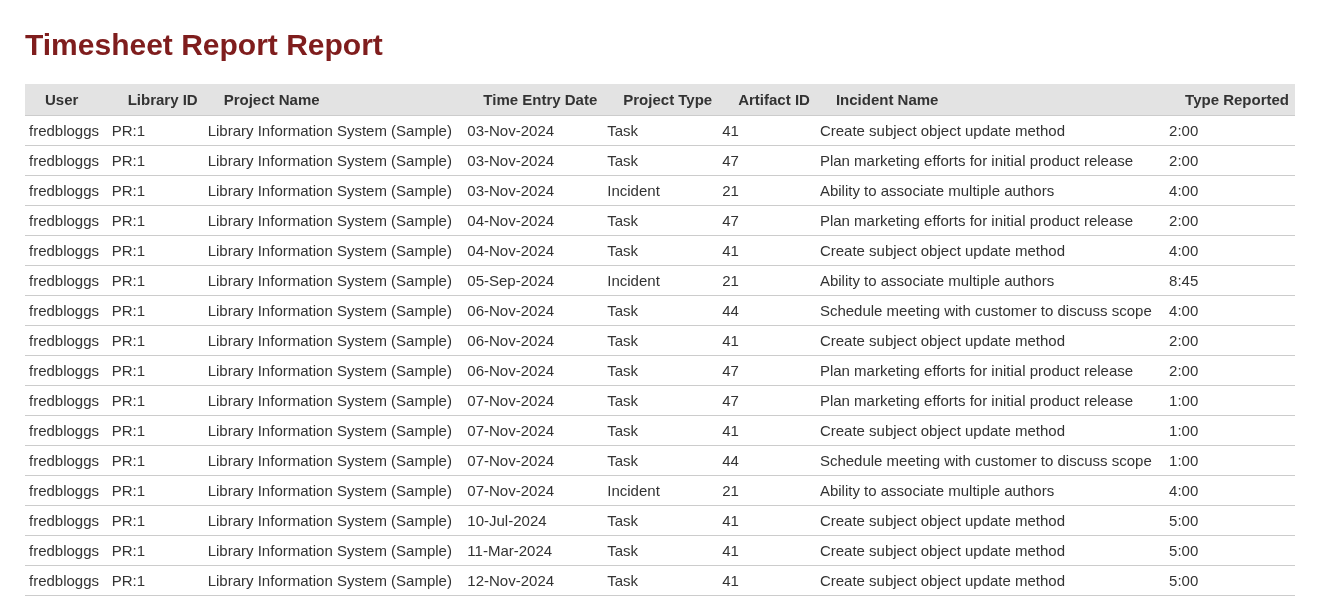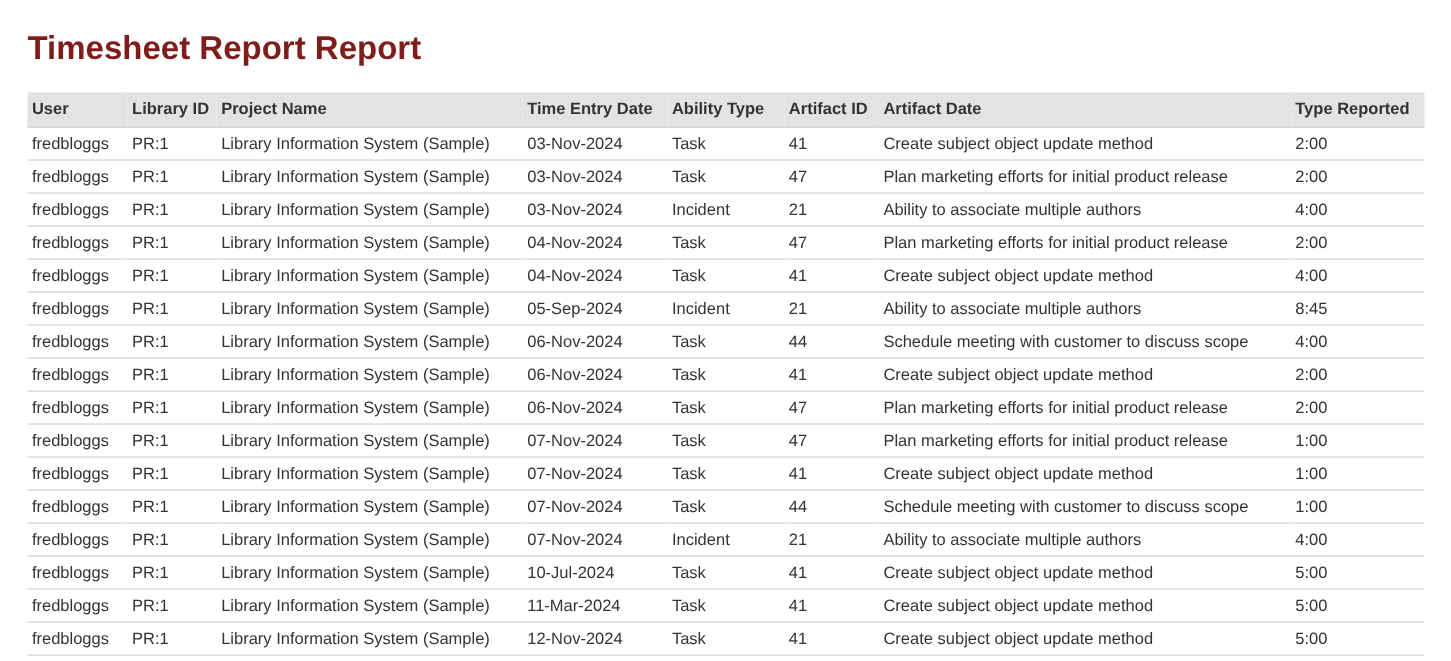--- a/index.html
+++ b/index.html
@@ -20,21 +20,21 @@
   table.report {
     border-collapse: collapse;
     width: 1270px;
     font-size: 15px;
   }
   table.report thead th {
     background: #e3e3e3;
     color: #333333;
     font-weight: bold;
     text-align: left;
-    padding: 7px 6px 7px 4px;
+    padding: 7px 6px 7px 20px;
     border-bottom: 1px solid #cccccc;
     white-space: nowrap;
   }
   table.report tbody td {
     padding: 6px 6px 6px 4px;
     border-bottom: 1px solid #cccccc;
     color: #333333;
     white-space: nowrap;
     vertical-align: middle;
   }
@@ -52,23 +52,23 @@
 
 <h1 class="title">Timesheet Report Report</h1>
 
 <table class="report">
   <thead>
     <tr>
       <th class="col-user">User</th>
       <th class="col-projectid">Library ID</th>
       <th class="col-projectname">Project Name</th>
       <th class="col-date">Time Entry Date</th>
-      <th class="col-arttype">Ability Type</th>
+      <th class="col-arttype">Project Type</th>
       <th class="col-artid">Artifact ID</th>
-      <th class="col-artname">Artifact Date</th>
+      <th class="col-artname">Incident Name</th>
       <th class="col-time">Type Reported</th>
     </tr>
   </thead>
   <tbody id="report-body">
   <tr>
         <td>fredbloggs</td>
         <td>PR:1</td>
         <td>Library Information System (Sample)</td>
         <td>03-Nov-2024</td>
         <td>Task</td>

